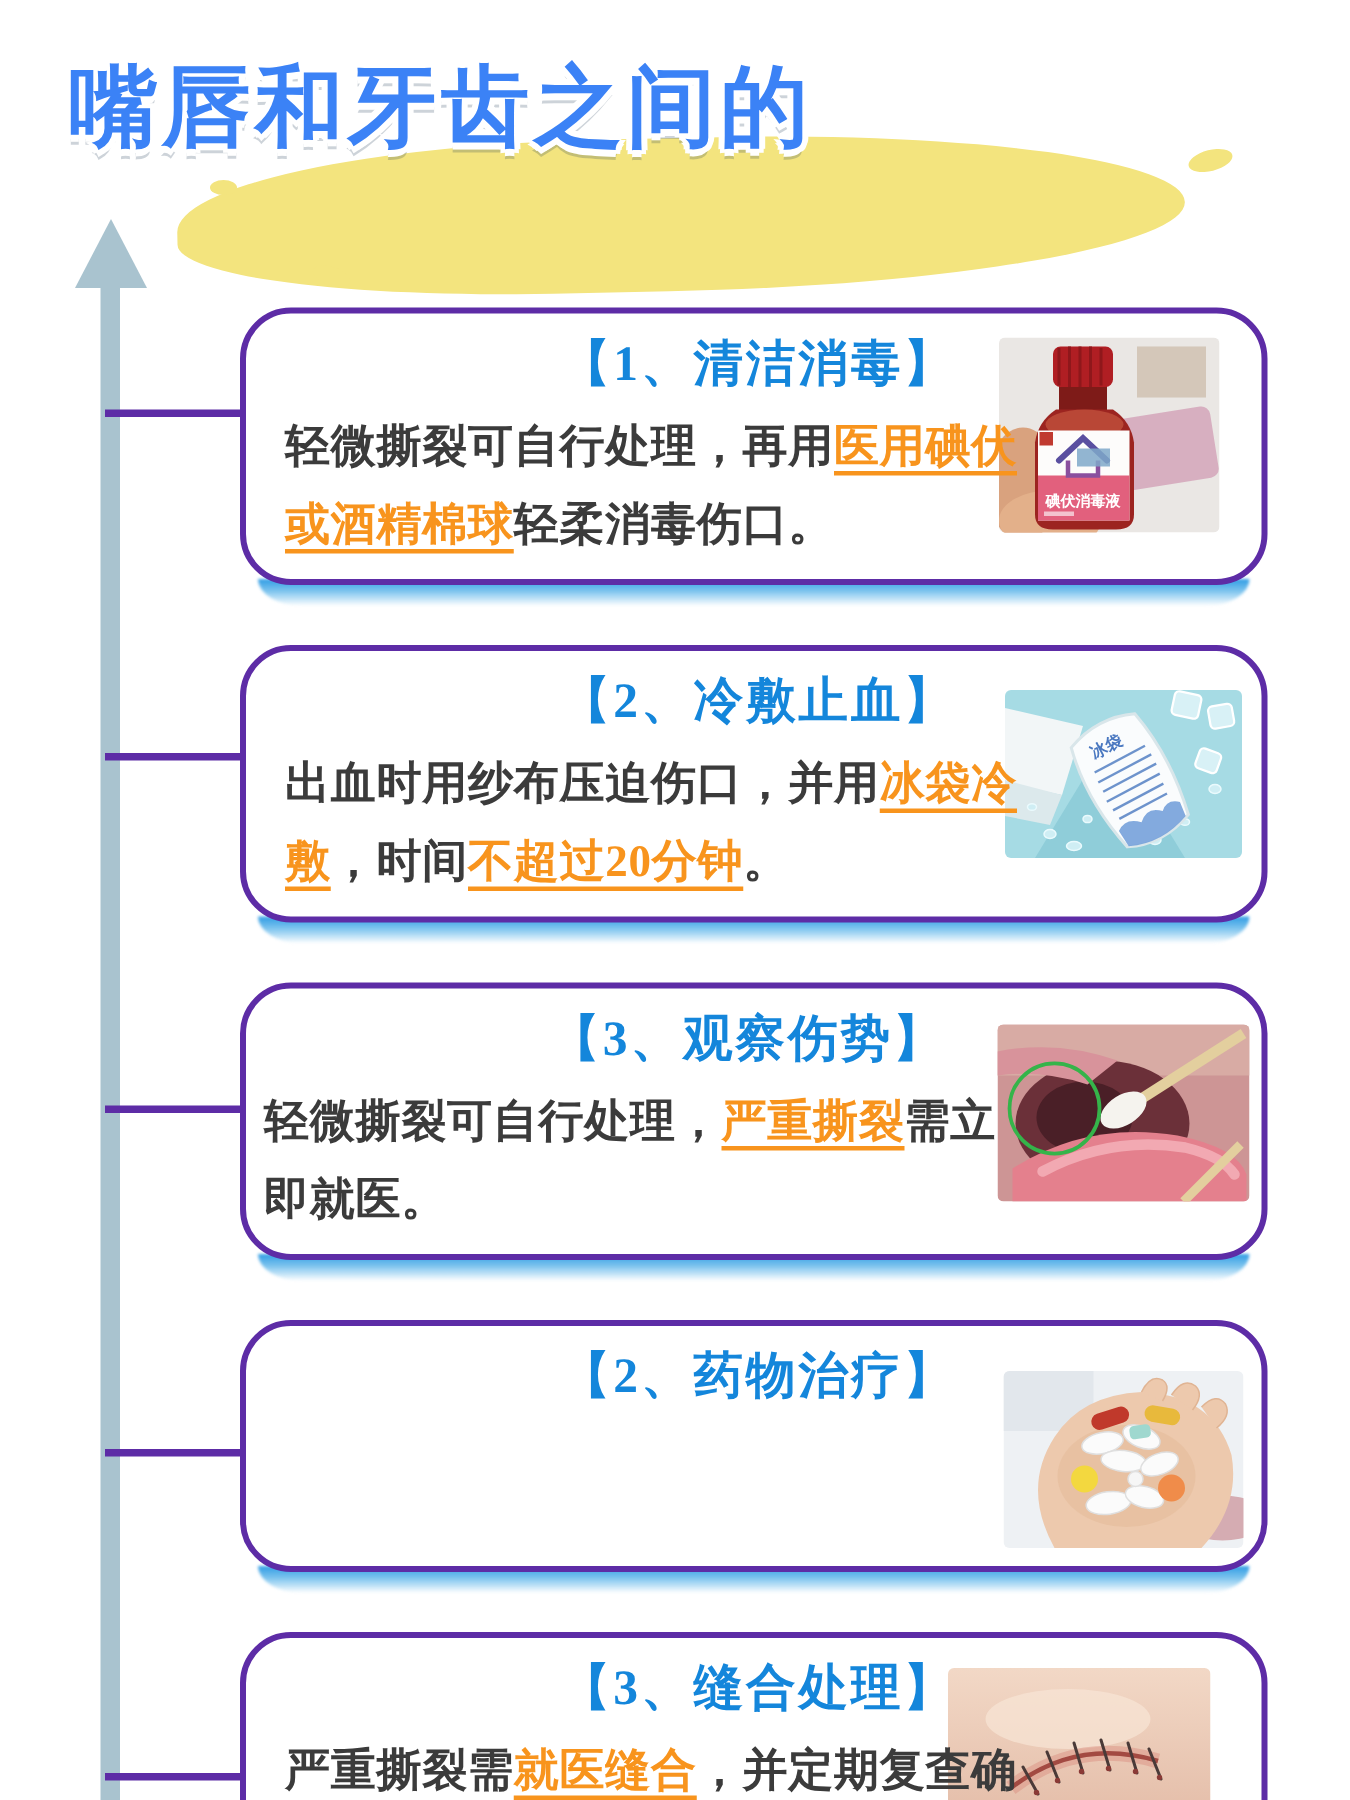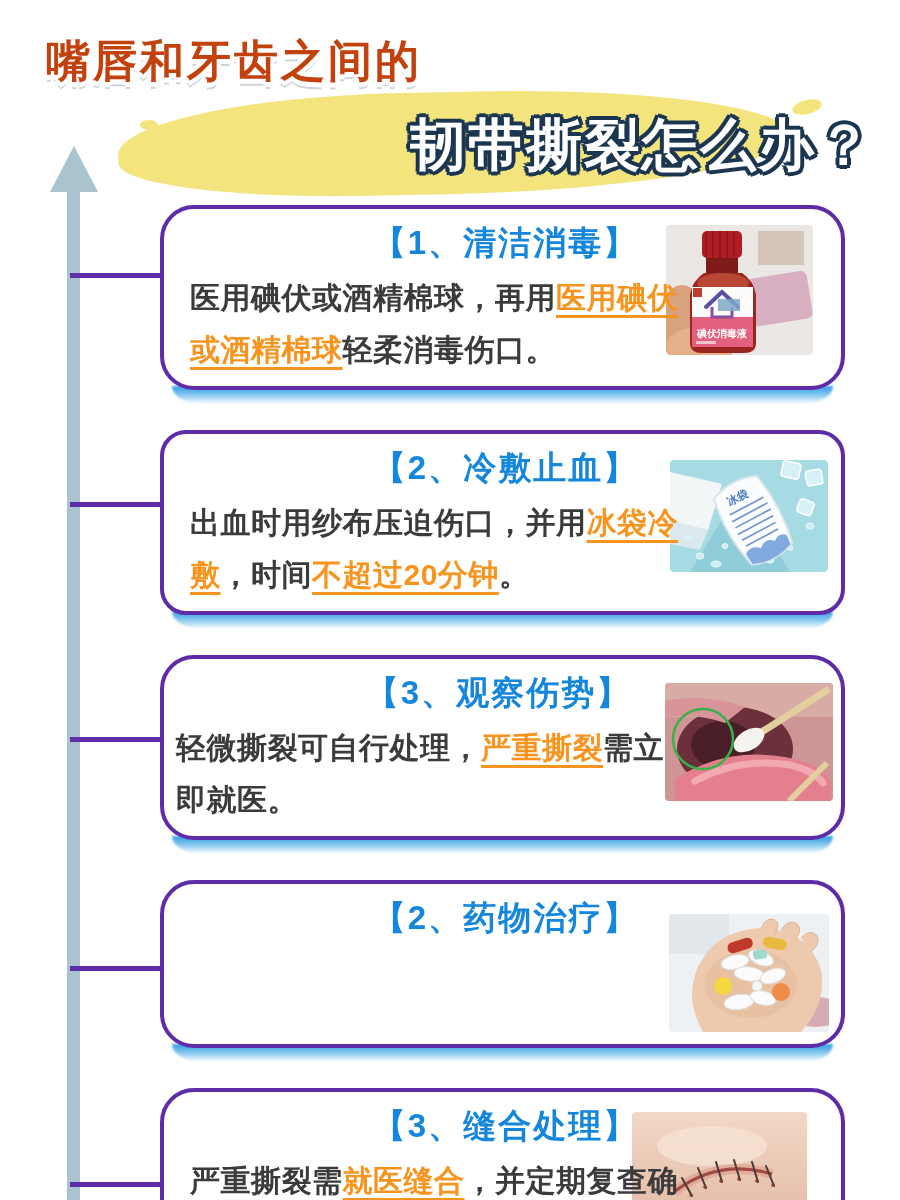--- a/index.html
+++ b/index.html
@@ -16,21 +16,21 @@
     border-radius:48% 52% 58% 42% / 62% 55% 58% 42%;
     z-index:1;
   }
   .yellow-speck { position:absolute; background:#f3e47e; z-index:1; border-radius:50%; }
   .speck-a { left:208px; top:178px; width:26px; height:12px; transform:rotate(18deg); }
   .speck-b { left:792px; top:100px; width:30px; height:14px; transform:rotate(-14deg); }
   .speck-c { left:140px; top:120px; width:18px; height:10px; }
 
   .title-line1 {
     position:absolute; left:46px; top:32px; z-index:3;
-    font-size:44px; font-weight:bold; letter-spacing:3px; color:#c2410c;
+    font-size:59px; font-weight:bold; letter-spacing:3px; color:#3b82f6;
     text-shadow:
       -3px -3px 0 #fff, 3px -3px 0 #fff, -3px 3px 0 #fff, 3px 3px 0 #fff,
       -4px 0 0 #fff, 4px 0 0 #fff, 0 -4px 0 #fff, 0 5px 0 #fff,
       0 7px 0 rgba(27,54,80,0.22);
   }
   .title-line2 {
     position:absolute; right:26px; top:108px; z-index:3;
     font-size:56px; font-weight:bold; letter-spacing:2px; color:#ffffff;
     text-shadow:
       -3px -3px 0 #1b3650, 3px -3px 0 #1b3650, -3px 3px 0 #1b3650, 3px 3px 0 #1b3650,
@@ -46,34 +46,34 @@
     position:absolute; left:50px; top:146px; width:0; height:0; z-index:0;
     border-left:24px solid transparent; border-right:24px solid transparent;
     border-bottom:46px solid #a9c3cf;
   }
 
   
   .cards { position:absolute; left:160px; top:205px; width:685px; z-index:2; }
   .card {
     position:relative; width:685px; background:#ffffff;
     border:4px solid #5d2ca6; border-radius:34px;
-    padding:14px 20px 10px 26px; margin-bottom:40px;
+    padding:14px 20px 10px 26px; margin-bottom:40px;font-family:Liberation Serif, serif;
   }
   .card::before { 
     content:""; position:absolute; left:-94px; width:92px; height:5px;
     background:#5d2ca6; z-index:-1;
   }
   .card::after { 
     content:""; position:absolute; left:8px; right:8px; bottom:-18px; height:18px;
     border-radius:0 0 36px 36px / 0 0 22px 22px;
     background:linear-gradient(#2f9ce4 0%, #7ec4ee 45%, rgba(190,225,245,0) 100%);
     filter:blur(1px); z-index:-2;
   }
   .card.c1 { min-height:152px; }  .card.c1::before { top:64px; }
-  .card.c2 { min-height:160px;border-radius:26px; }  .card.c2::before { top:68px; }
+  .card.c2 { min-height:160px; }  .card.c2::before { top:68px; }
   .card.c3 { min-height:152px;padding-left:12px; }  .card.c3::before { top:78px; }
   .card.c4 { min-height:168px; }  .card.c4::before { top:82px; }
   .card.c5 { min-height:162px; margin-bottom:0; }  .card.c5::before { top:90px; }
 
   .card-title {
     text-align:center; color:#1486db; font-size:33px; font-weight:bold;
     letter-spacing:2px; line-height:40px;
   }
   .card-body {
     position:relative; z-index:1; margin-top:9px;
@@ -97,29 +97,28 @@
 </head>
 <body>
 
 <div class="page">
 
   <div class="yellow-blob"></div>
   <div class="yellow-speck speck-a"></div>
   <div class="yellow-speck speck-b"></div>
   <div class="yellow-speck speck-c"></div>
   <h1 class="title-line1">嘴唇和牙齿之间的</h1>
-  <h1 class="title-line2">韧带撕裂怎么办？</h1>
 
   <div class="timeline-head"></div>
   <div class="timeline-line"></div>
 
   <div class="cards">
   <section class="card c1">
     <h2 class="card-title">【1、清洁消毒】</h2>
-    <p class="card-body"><span class="seg">医用碘伏或酒精棉球，再用</span><span class="hl">医用碘伏或酒精棉球</span><span class="seg">轻柔消毒伤口。</span></p>
+    <p class="card-body"><span class="seg">轻微撕裂可自行处理，再用</span><span class="hl">医用碘伏或酒精棉球</span><span class="seg">轻柔消毒伤口。</span></p>
     <span class="card-image">
           <svg width="147" height="130" viewBox="0 0 147 130" xmlns="http://www.w3.org/2000/svg">
     <rect width="147" height="130" fill="#eae7e4"></rect>
     <rect x="92" y="6" width="46" height="34" fill="#cbb9a6" opacity="0.7"></rect>
     <rect x="78" y="50" width="66" height="48" rx="6" fill="#d4a4ba" transform="rotate(-9 111 74)" opacity="0.85"></rect>
     <ellipse cx="16" cy="98" rx="24" ry="38" fill="#d9a27e"></ellipse>
     <ellipse cx="34" cy="122" rx="34" ry="20" fill="#e3b08a"></ellipse>
     <rect x="40" y="28" width="32" height="22" fill="#7e1b18"></rect>
     <rect x="36" y="6" width="40" height="27" rx="5" fill="#b01e23"></rect>
     <path d="M40 7v25 M47 6v27 M54 6v27 M61 6v27 M68 7v25" stroke="#8f171b" stroke-width="2"></path>

